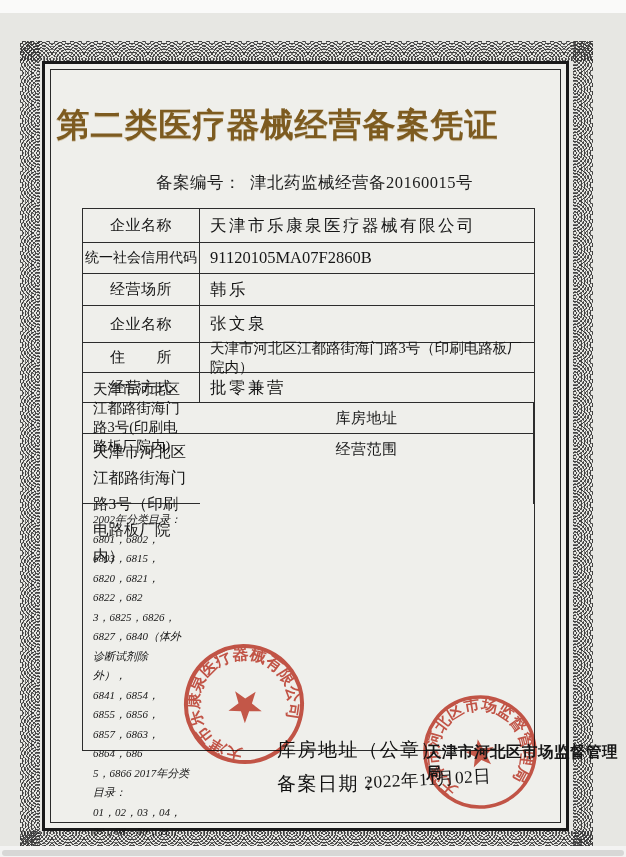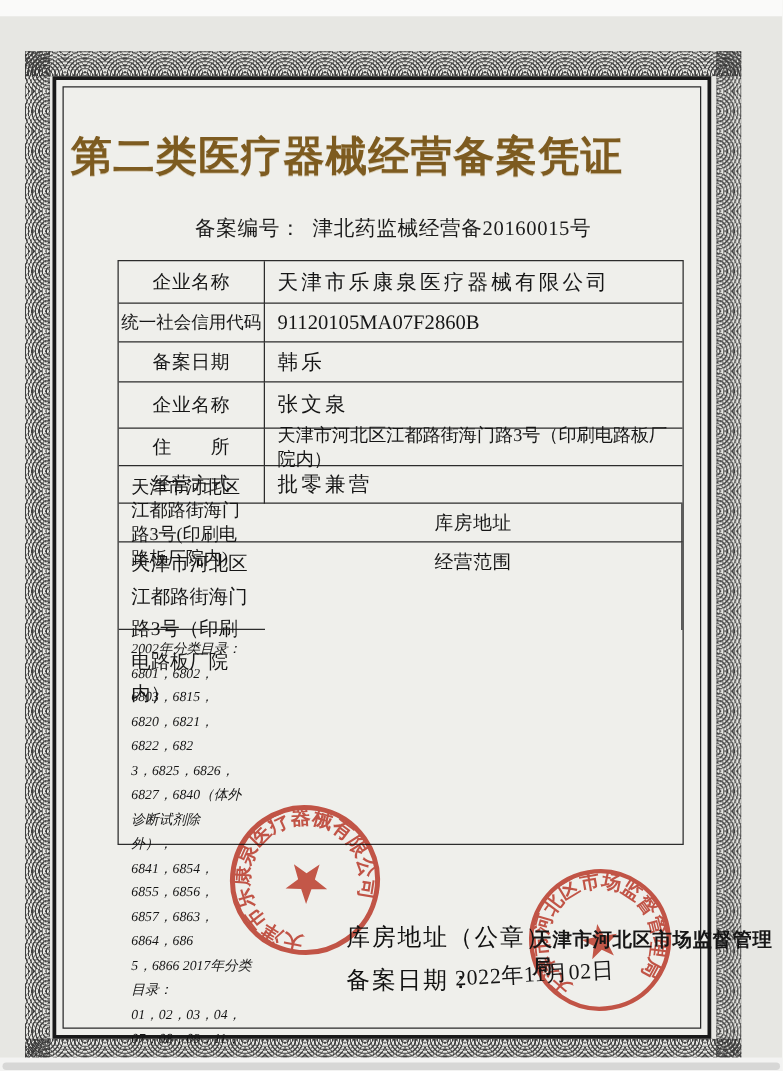--- a/index.html
+++ b/index.html
@@ -31,21 +31,21 @@
   .frame-outer{position:absolute;left:42px;top:61px;width:521px;height:764px;border:3px solid #191919;}
   .frame-inner{position:absolute;left:50px;top:69px;width:509px;height:752px;border:1.2px solid #2a2a2a;}
 
   .title{position:absolute;left:42px;top:103px;width:471px;text-align:center;
          font-family:"DejaVu Sans","Liberation Sans",sans-serif;font-weight:bold;
          font-size:33px;letter-spacing:1px;color:#7d5b20;
          text-shadow:0 1px 0 rgba(160,125,60,.35);}
   .record-no{position:absolute;left:122px;top:172px;font-size:16.5px;color:#1c1c1c;letter-spacing:.5px;margin-left:34px;}
   .record-no .gap{display:inline-block;width:9px;}
 
-  .cert-table{position:absolute;left:94px;top:208px;width:453px;height:468px;
+  .cert-table{position:absolute;left:82px;top:208px;width:453px;height:543px;
       display:grid;grid-template-columns:117px 1fr;
       grid-template-rows:34px 31px 32px 37px 30px 30px 31px 70px auto;
       border:1.6px solid #2c2c2c;box-sizing:border-box;background:transparent;color:#161616;}
   .lbl{border-right:1.6px solid #2c2c2c;border-bottom:1.6px solid #2c2c2c;
        display:flex;align-items:center;justify-content:center;
        font-size:15px;letter-spacing:.5px;box-sizing:border-box;}
   .val{border-bottom:1.6px solid #2c2c2c;display:flex;align-items:center;
        padding:0 10px;font-size:16.5px;box-sizing:border-box;}
   .lbl.nob,.val.nob{border-bottom:none;}
   .lbl.small{font-size:14px;letter-spacing:0;}
@@ -89,21 +89,21 @@
     <span>备案编号：</span><span class="gap"></span><span>津北药监械经营备20160015号</span>
   </div>
 
   <div class="cert-table">
     <div class="lbl">企业名称</div>
     <div class="val sp">天津市乐康泉医疗器械有限公司</div>
 
     <div class="lbl small">统一社会信用代码</div>
     <div class="val">91120105MA07F2860B</div>
 
-    <div class="lbl">备案日期</div>
+    <div class="lbl">经营场所</div>
     <div class="val sp">韩乐</div>
 
     <div class="lbl">企业名称</div>
     <div class="val sp">张文泉</div>
 
     <div class="lbl">住　　所</div>
     <div class="val addr">天津市河北区江都路街海门路3号（印刷电路板厂院内）</div>
 
     <div class="lbl">经营方式</div>
     <div class="val sp">批零兼营</div>

